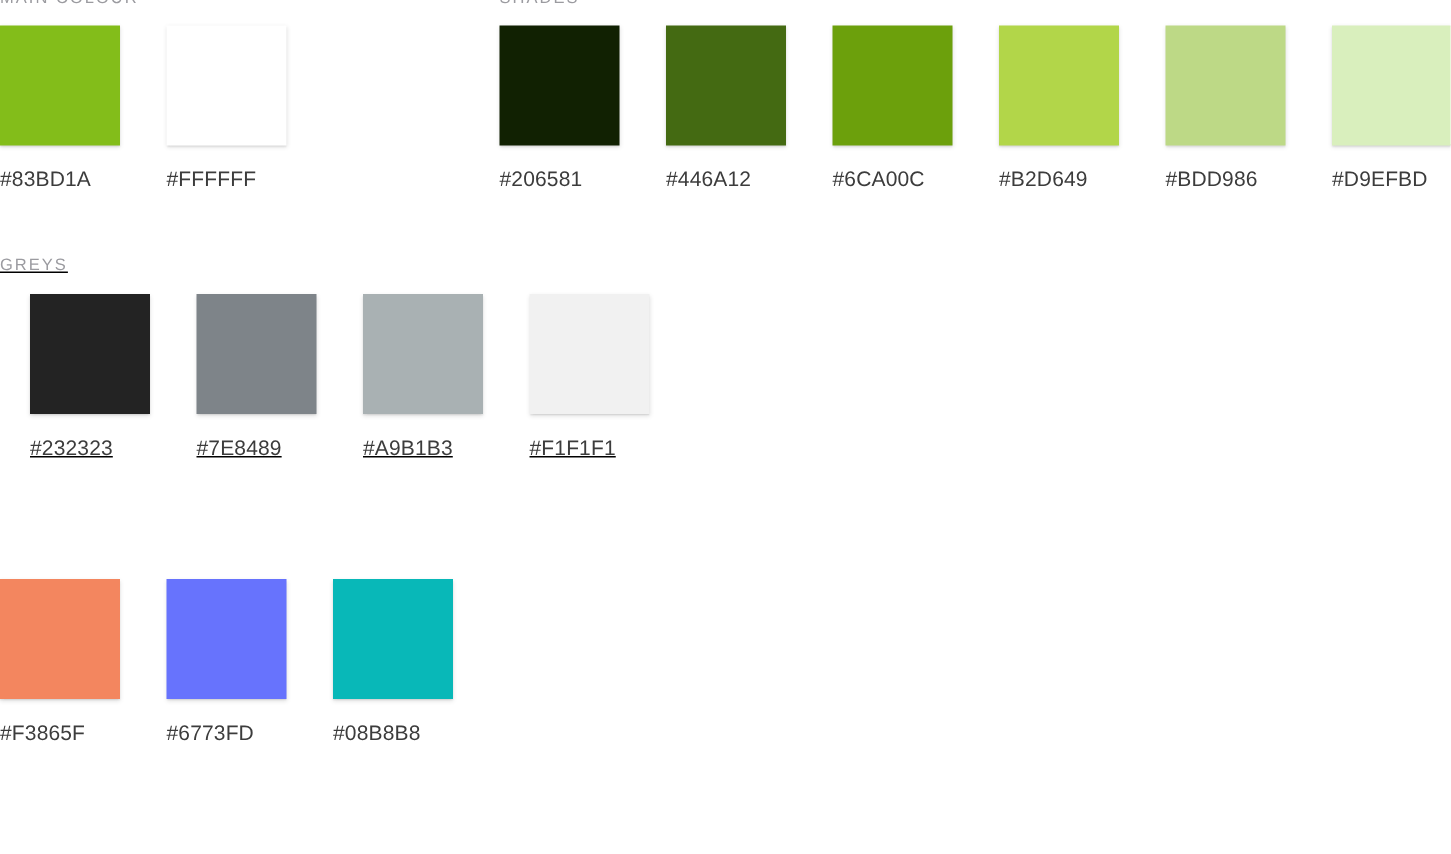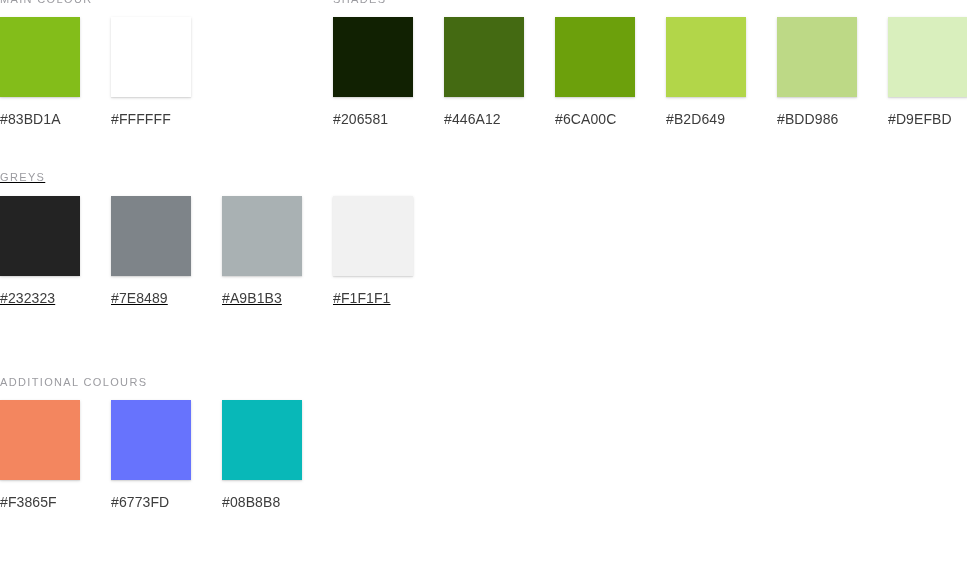--- a/index.html
+++ b/index.html
@@ -67,21 +67,21 @@
   .swatch-label {
     margin-top: 13px;
     font-size: 14px;
     line-height: 18px;
     color: #3c3c3c;
     white-space: nowrap;
     letter-spacing: 0.1px;
   }
 
   
-  #section-greys .swatch-row { margin-top: 12px; }
+  #section-greys .swatch-row { margin-top: 12px; margin-left: 20px; }
 </style>
 </head>
 <body>
 
 <div id="palette-page" style="background: rgb(255, 255, 255);">
 
   <div class="section" id="section-main">
     <div class="section-header">MAIN COLOUR</div>
     <div class="swatch-row">
         <div class="swatch-cell">
@@ -141,21 +141,20 @@
           <div class="swatch-label">#A9B1B3</div>
         </div>
         <div class="swatch-cell">
           <div class="swatch-chip" style="background: rgb(241, 241, 241);"></div>
           <div class="swatch-label">#F1F1F1</div>
         </div>
       </div>
   </div>
 
   <div class="section" id="section-extra">
-    <div class="section-header">ADDITIONAL COLOURS</div>
     <div class="swatch-row">
         <div class="swatch-cell">
           <div class="swatch-chip" style="background: rgb(243, 134, 95);"></div>
           <div class="swatch-label">#F3865F</div>
         </div>
         <div class="swatch-cell">
           <div class="swatch-chip" style="background: rgb(103, 115, 253);"></div>
           <div class="swatch-label">#6773FD</div>
         </div>
         <div class="swatch-cell">

